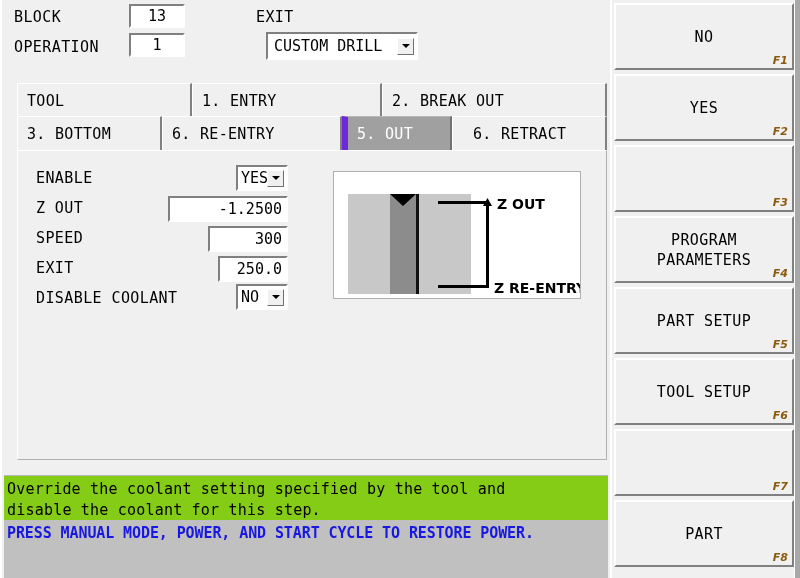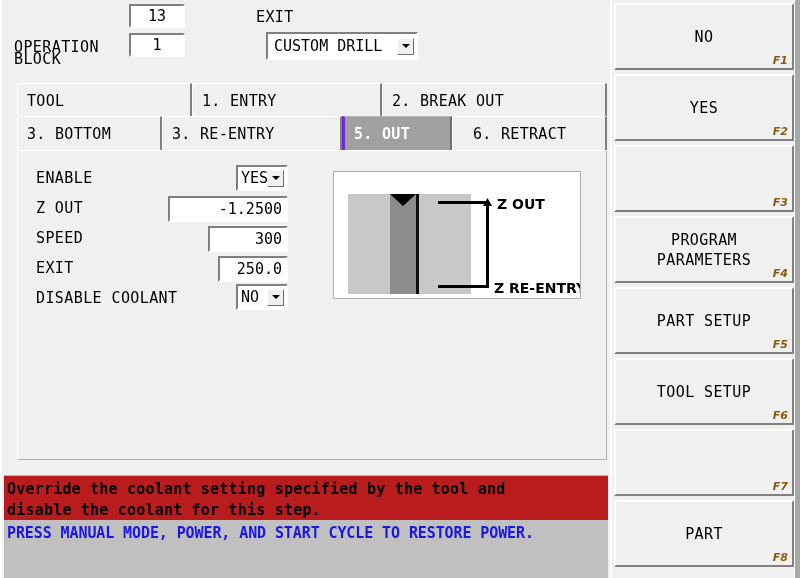--- a/index.html
+++ b/index.html
@@ -39,21 +39,21 @@
     width: 606px;
     height: 66px;
   }
   .hdr-label {
     position: absolute;
     font-size: 15px;
     color: #000;
     letter-spacing: 0.4px;
     white-space: nowrap;
   }
-  #lbl-block     { left: 12px; top: 8px; margin-top: 42px; }
+  #lbl-block     { left: 12px; top: 8px; }
   #lbl-operation { left: 12px; top: 38px; }
   #lbl-holes     { left: 254px; top: 8px; }
 
   .sunken-field {
     position: absolute;
     background: #ffffff;
     border-top: 2px solid #808080;
     border-left: 2px solid #808080;
     border-right: 2px solid #ffffff;
     border-bottom: 2px solid #ffffff;
@@ -153,23 +153,22 @@
     font-size: 15px;
     color: #000;
     padding-left: 9px;
     letter-spacing: 0.3px;
     white-space: nowrap;
   }
   .tab.selected {
     background: #a0a0a0;
     color: #ffffff;
     border-top: 1px solid #b8b8b8;
-    border-left: 3px solid #6d28d9;
+    border-left: 6px solid #6d28d9;
     border-right: 2px solid #707070;
-    font-weight: bold;
   }
 
   
   #panel {
     position: absolute;
     left: 15px;
     top: 150px;
     width: 590px;
     height: 310px;
     background: #f0f0f0;
@@ -235,24 +234,23 @@
   }
   #diagram-svg { display: block; }
 
   
   #help-area {
     position: absolute;
     left: 2px;
     top: 475px;
     width: 604px;
     height: 45px;
-    background: #b91c1c;
+    background: #84cc16;
     border-top: 1px solid #b8b8b8;
     box-sizing: border-box;
-    font-weight: bold;
   }
   .help-line {
     position: absolute;
     left: 3px;
     font-family: "DejaVu Sans Mono", monospace;
     font-size: 15px;
     color: #000;
     white-space: nowrap;
     letter-spacing: 0.2px;
   }
@@ -360,21 +358,21 @@
     </div>
 
     <div id="tabs">
       <div class="tab-row" id="tab-row-1">
         <div class="tab" style="left:0px; width:175px;">TOOL</div>
         <div class="tab" style="left:175px; width:190px;">1. ENTRY</div>
         <div class="tab" style="left:365px; width:225px;text-align:right;">2. BREAK OUT</div>
       </div>
       <div class="tab-row" id="tab-row-2">
         <div class="tab" style="left:0px; width:145px;">3. BOTTOM</div>
-        <div class="tab" style="left:145px; width:180px;">3. RE-ENTRY</div>
+        <div class="tab" style="left:145px; width:180px;">6. RE-ENTRY</div>
         <div class="tab selected" style="left:325px; width:110px;">5. OUT</div>
         <div class="tab" style="left:435px; width:155px;padding-left:20px;">6. RETRACT</div>
       </div>
     </div>
 
     <div id="panel">
 
       <div class="form-label" id="lbl-enable">ENABLE</div>
       <div class="combo" id="combo-enable">
         <div class="combo-value">YES</div>

